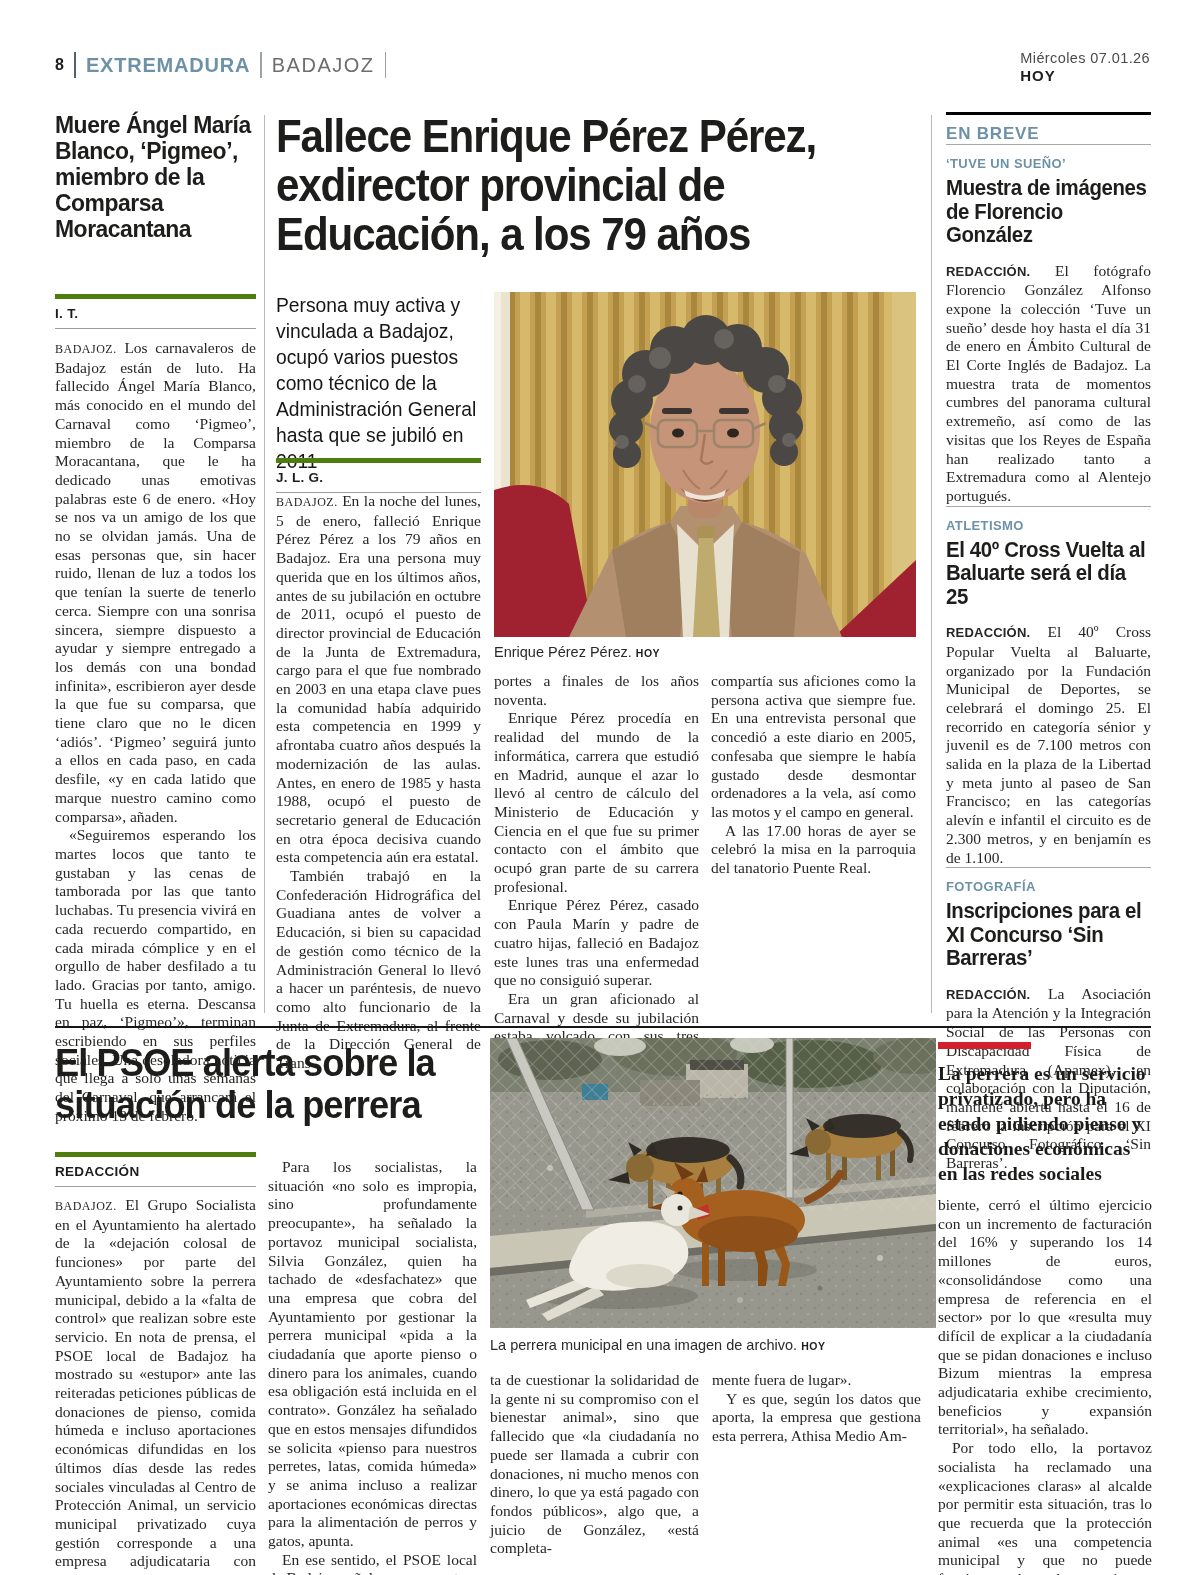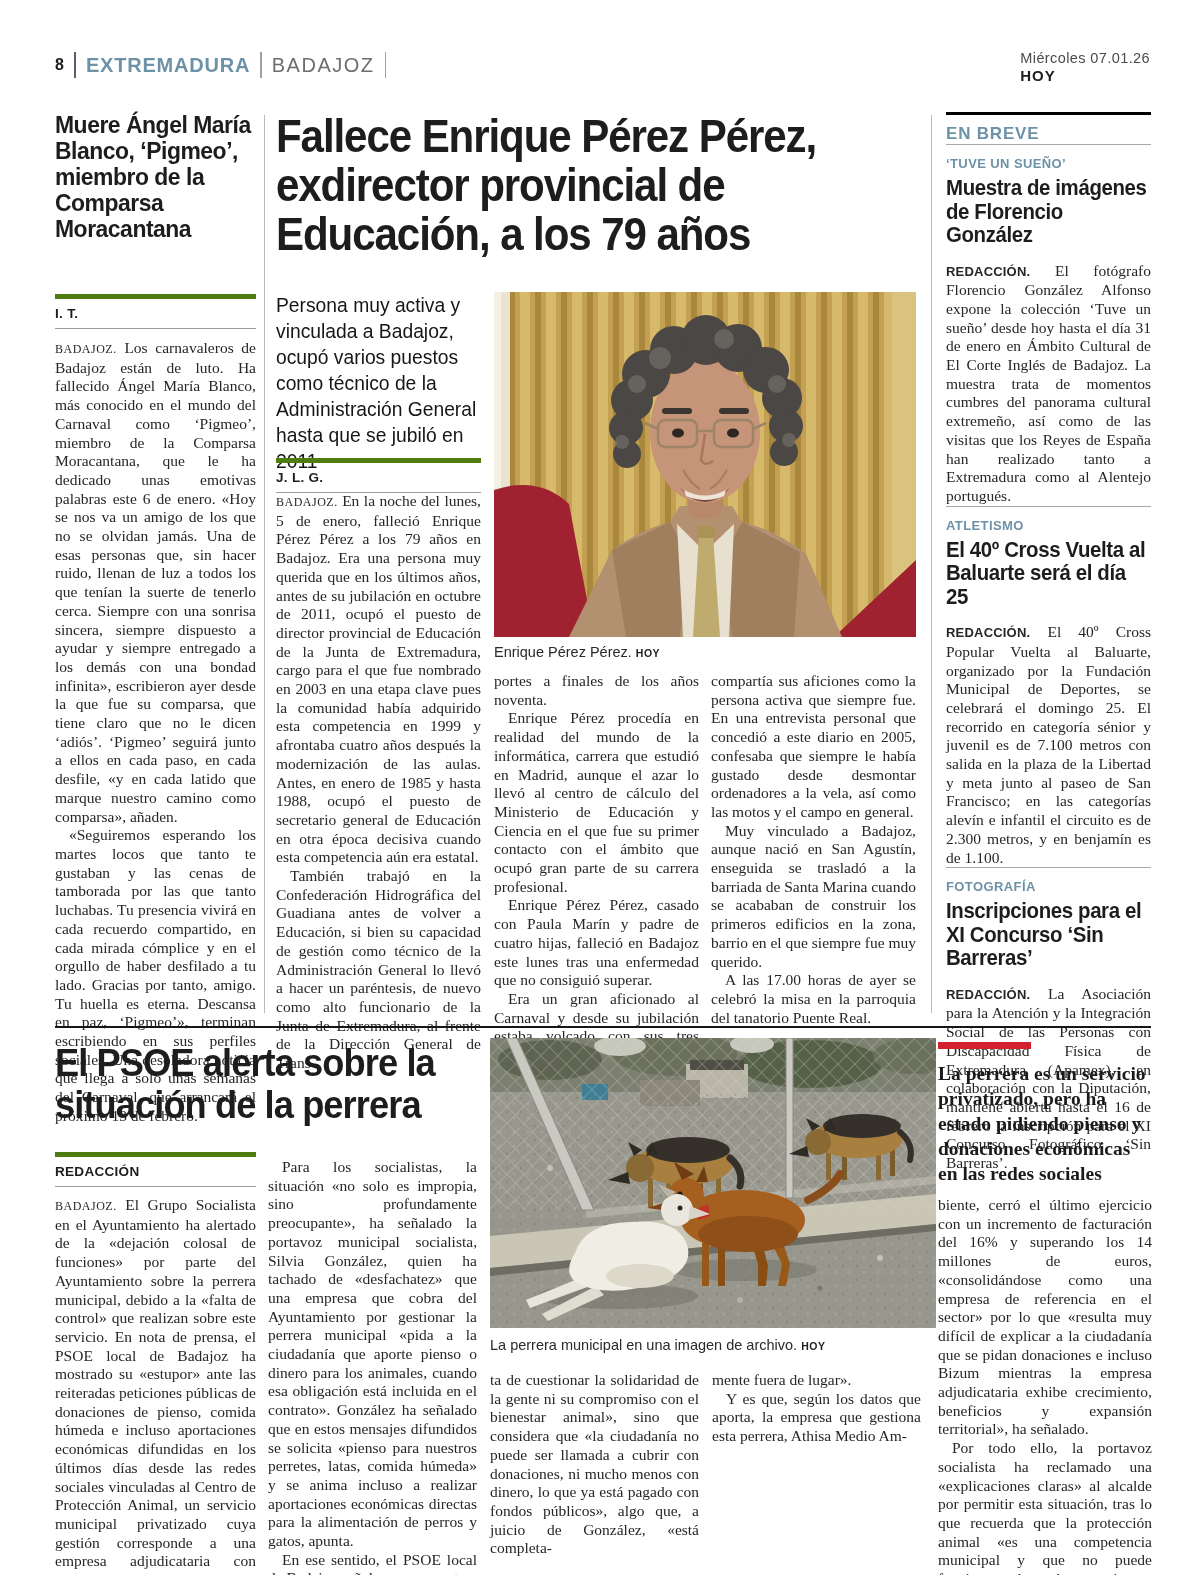--- a/index.html
+++ b/index.html
@@ -210,21 +210,20 @@
       <p class="ind">También trabajó en la Confederación Hidrográfica del Guadiana antes de volver a Educación, si bien su capacidad de gestión como técnico de la Administración General lo llevó a hacer un paréntesis, de nuevo como alto funcionario de la Junta de Extremadura, al frente de la Dirección General de Trans-</p>
     </div>
     <div class="mcol2 body-serif">
       <p>portes a finales de los años noventa.</p>
       <p class="ind">Enrique Pérez procedía en realidad del mundo de la informática, carrera que estudió en Madrid, aunque el azar lo llevó al centro de cálculo del Ministerio de Educación y Ciencia en el que fue su primer contacto con el ámbito que ocupó gran parte de su carrera profesional.</p>
       <p class="ind">Enrique Pérez Pérez, casado con Paula Marín y padre de cuatro hijas, falleció en Badajoz este lunes tras una enfermedad que no consiguió superar.</p>
       <p class="ind">Era un gran aficionado al Carnaval y desde su jubilación estaba volcado con sus tres nietas y dos nietos, con los que</p>
     </div>
     <div class="mcol3 body-serif">
       <p>compartía sus aficiones como la persona activa que siempre fue. En una entrevista personal que concedió a este diario en 2005, confesaba que siempre le había gustado desde desmontar ordenadores a la vela, así como las motos y el campo en general.</p>
-      <p class="ind">Muy vinculado a Badajoz, aunque nació en San Agustín, enseguida se trasladó a la barriada de Santa Marina cuando se acababan de construir los primeros edificios en la zona, barrio en el que siempre fue muy querido.</p>
       <p class="ind">A las 17.00 horas de ayer se celebró la misa en la parroquia del tanatorio Puente Real.</p>
     </div>
   </article>
 
   <aside class="briefs">
     <div class="briefs-top">
       <span class="briefs-title">EN BREVE</span>
     </div>
 
     <section class="brief">
@@ -371,21 +370,21 @@
         <circle cx="390" cy="220" r="3" fill="#c5c3b8"></circle>
         <circle cx="330" cy="250" r="2.5" fill="#7a796f"></circle>
         <circle cx="250" cy="262" r="3" fill="#b3b1a5"></circle>
       </svg>
     </div>
     <div class="dog-cap">
       <span class="caption">La perrera municipal en una imagen de archivo. </span><span class="credit">HOY</span>
     </div>
 
     <div class="pcol3 body-serif">
-      <p>ta de cuestionar la solidaridad de la gente ni su compromiso con el bienestar animal», sino que considera que «la ciudadanía no puede ser llamada a cubrir con donaciones, ni mucho menos con dinero, lo que ya está pagado con fondos públicos», algo que, a juicio de González, «está completa-</p>
+      <p>ta de cuestionar la solidaridad de la gente ni su compromiso con el bienestar animal», sino que fallecido que «la ciudadanía no puede ser llamada a cubrir con donaciones, ni mucho menos con dinero, lo que ya está pagado con fondos públicos», algo que, a juicio de González, «está completa-</p>
     </div>
     <div class="pcol4 body-serif">
       <p>mente fuera de lugar».</p>
       <p class="ind">Y es que, según los datos que aporta, la empresa que gestiona esta perrera, Athisa Medio Am-</p>
     </div>
 
     <div class="redbar"></div>
     <div class="pullquote">La perrera es un servicio privatizado, pero ha estado pidiendo pienso y donaciones económicas en las redes sociales</div>
 
     <div class="pcol5 body-serif">

